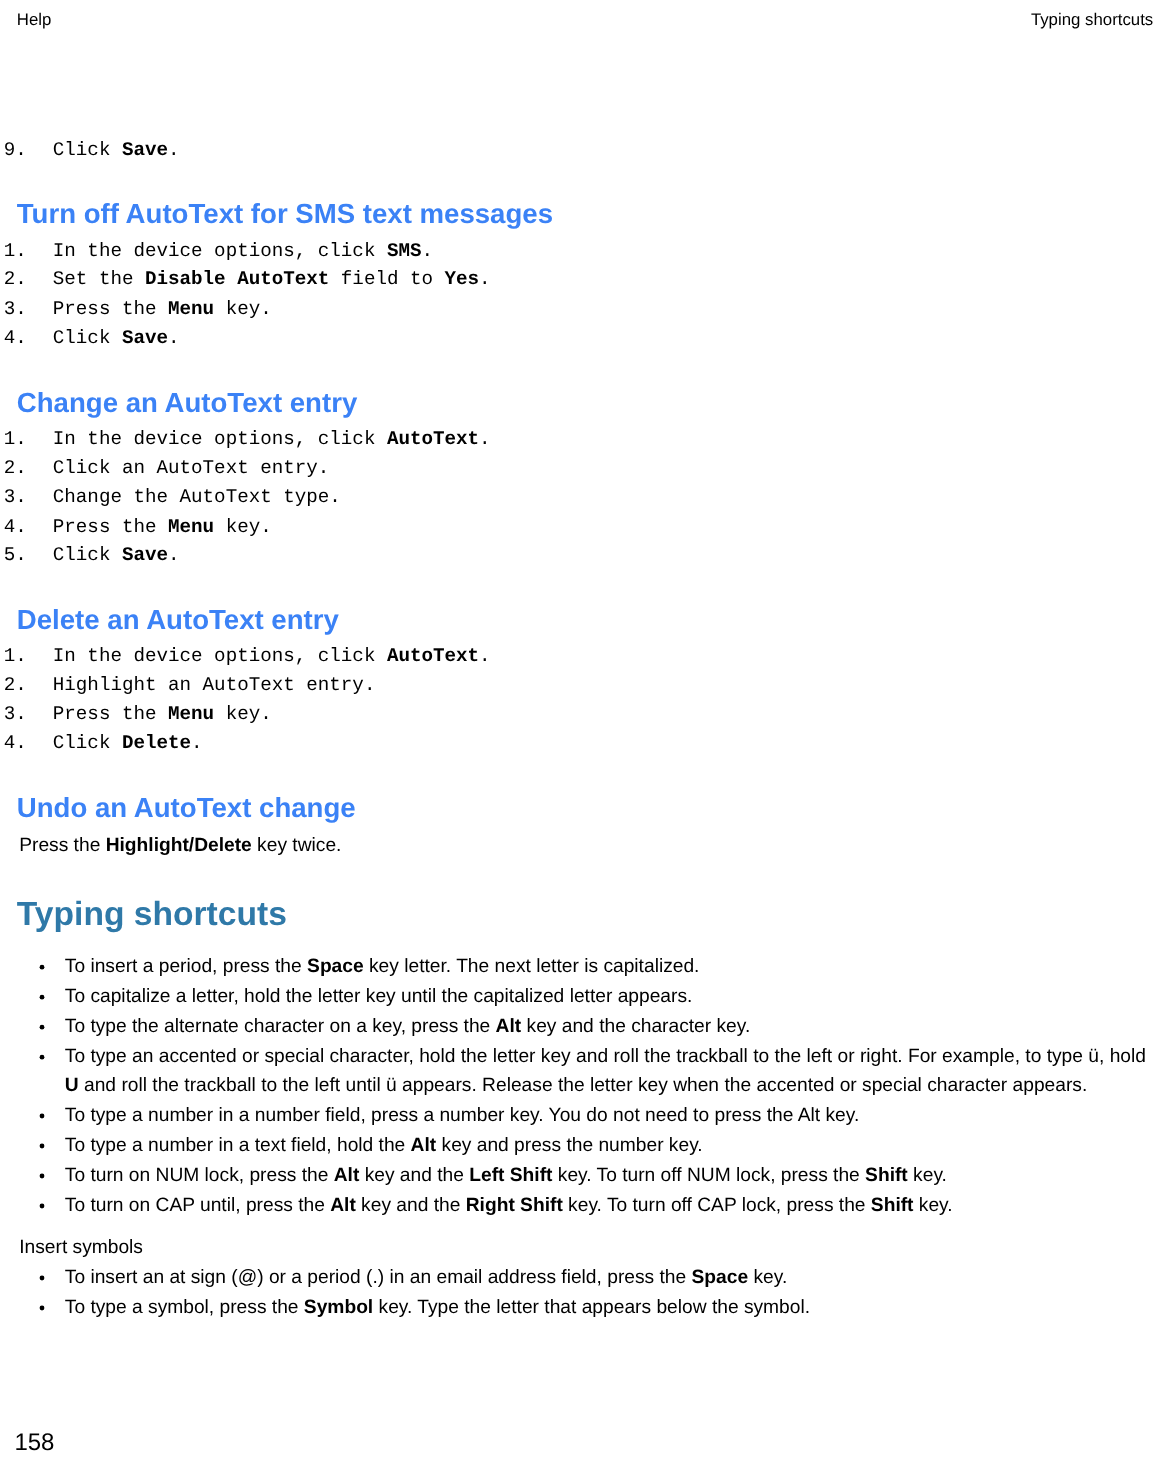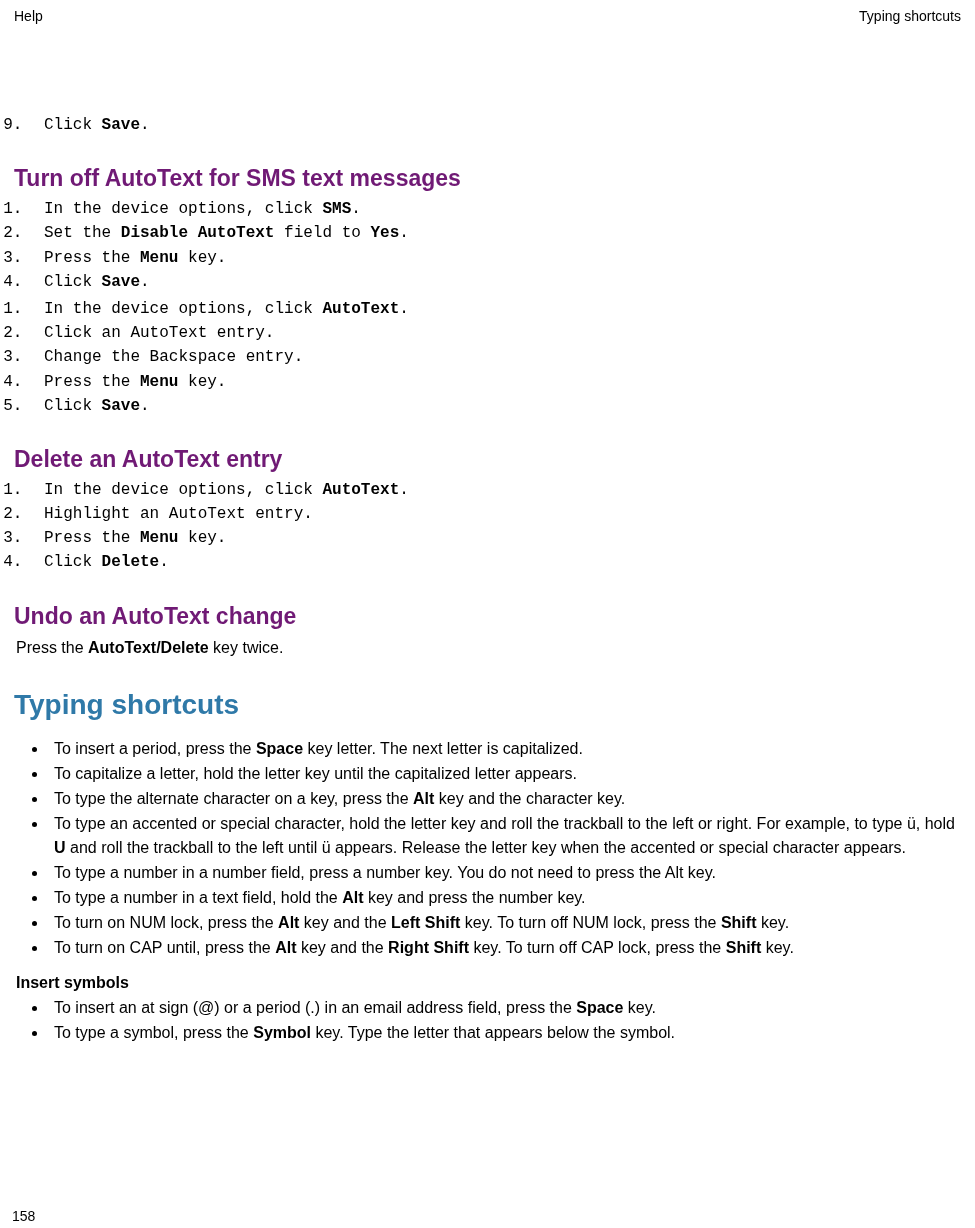--- a/index.html
+++ b/index.html
@@ -21,33 +21,33 @@
     display: flex;
     justify-content: space-between;
     font-size: 14px;
     font-weight: 400;
     margin-bottom: 90px;
   }
   .content {
     padding-left: 0;
   }
   .h2 {
-    color: #701a75;
+    color: #3b82f6;
     font-weight: 700;
     font-size: 23px;
     margin: 28px 0 6px 0;
   }
   .h1 {
     color: #2f79a8;
     font-weight: 700;
     font-size: 28px;
     margin: 30px 0 16px 0;
   }
   .h3 {
-    font-weight: 700;
+    font-weight: 400;
     font-size: 16px;
     margin: 14px 0 4px 2px;
   }
   ol.numlist {
     margin: 4px 0 0 0;
     padding-left: 18px;
     font-size: 16px;
     line-height: 1.45;
   }
   ol.numlist li {
@@ -68,22 +68,22 @@
   }
   p.para {
     font-size: 16px;
     line-height: 1.45;
     margin: 6px 0 0 2px;
   }
   strong { font-weight: 700; }
   .pagenum {
     position: absolute;
     left: 12px;
-    bottom: 4px;
-    font-size: 14px;
+    bottom: 14px;
+    font-size: 20px;
   }
 </style>
 </head>
 <body>
 
 <div class="page">
   <div class="header">
     <span>Help</span>
     <span>Typing shortcuts</span>
   </div>
@@ -97,38 +97,39 @@
     </ol>
 
     <div class="h2">Turn off AutoText for SMS text messages</div>
     <ol class="numlist">
       <li><span>In the device options, click </span><strong>SMS</strong><span>.</span></li>
       <li><span>Set the </span><strong>Disable AutoText</strong><span> field to </span><strong>Yes</strong><span>.</span></li>
       <li><span>Press the </span><strong>Menu</strong><span> key.</span></li>
       <li><span>Click </span><strong>Save</strong><span>.</span></li>
     </ol>
 
+    <div class="h2">Change an AutoText entry</div>
     <ol class="numlist">
       <li><span>In the device options, click </span><strong>AutoText</strong><span>.</span></li>
       <li><span>Click an AutoText entry.</span></li>
-      <li><span>Change the Backspace entry.</span></li>
+      <li><span>Change the AutoText type.</span></li>
       <li><span>Press the </span><strong>Menu</strong><span> key.</span></li>
       <li><span>Click </span><strong>Save</strong><span>.</span></li>
     </ol>
 
     <div class="h2">Delete an AutoText entry</div>
     <ol class="numlist">
       <li><span>In the device options, click </span><strong>AutoText</strong><span>.</span></li>
       <li><span>Highlight an AutoText entry.</span></li>
       <li><span>Press the </span><strong>Menu</strong><span> key.</span></li>
       <li><span>Click </span><strong>Delete</strong><span>.</span></li>
     </ol>
 
     <div class="h2">Undo an AutoText change</div>
-    <p class="para"><span>Press the </span><strong>AutoText/Delete</strong><span> key twice.</span></p>
+    <p class="para"><span>Press the </span><strong>Highlight/Delete</strong><span> key twice.</span></p>
 
     <div class="h1">Typing shortcuts</div>
     <ul class="bullets">
       <li><span>To insert a period, press the </span><strong>Space</strong><span> key letter. The next letter is capitalized.</span></li>
       <li><span>To capitalize a letter, hold the letter key until the capitalized letter appears.</span></li>
       <li><span>To type the alternate character on a key, press the </span><strong>Alt</strong><span> key and the character key.</span></li>
       <li><span>To type an accented or special character, hold the letter key and roll the trackball to the left or right. For example, to type ü, hold </span><strong>U</strong><span> and roll the trackball to the left until ü appears. Release the letter key when the accented or special character appears.</span></li>
       <li><span>To type a number in a number field, press a number key. You do not need to press the Alt key.</span></li>
       <li><span>To type a number in a text field, hold the </span><strong>Alt</strong><span> key and press the number key.</span></li>
       <li><span>To turn on NUM lock, press the </span><strong>Alt</strong><span> key and the </span><strong>Left Shift</strong><span> key. To turn off NUM lock, press the </span><strong>Shift</strong><span> key.</span></li>

